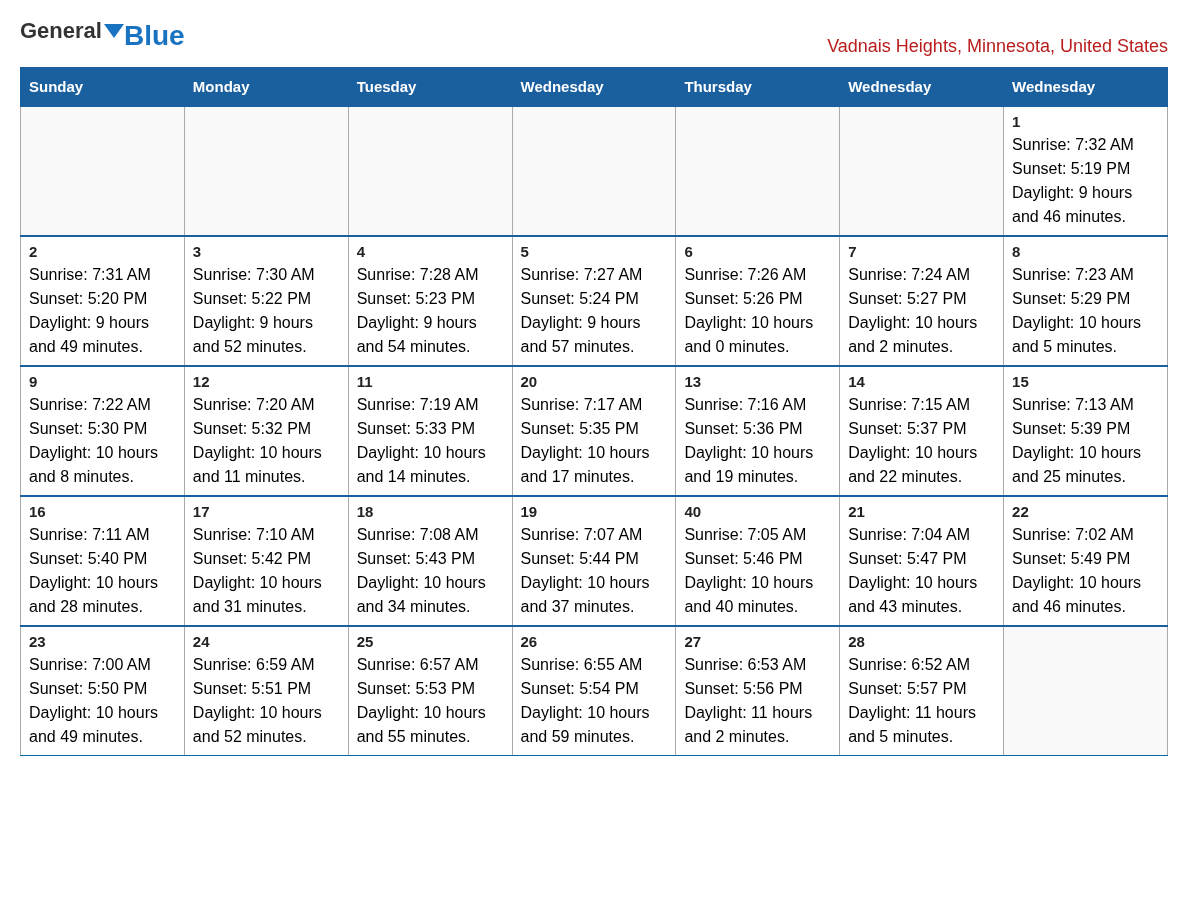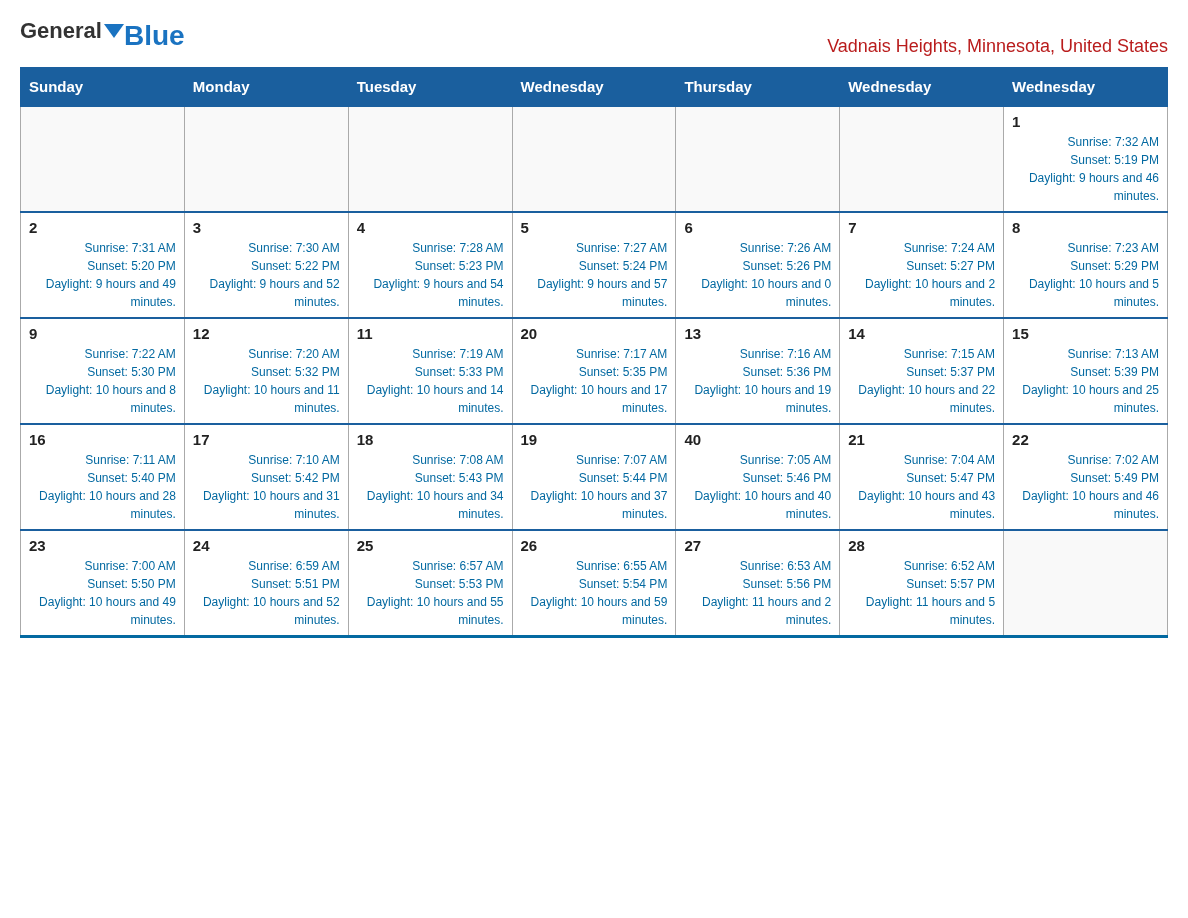--- a/index.html
+++ b/index.html
@@ -84,30 +84,29 @@
       font-size: 12px;
       color: #222;
     }
     .day-number {
       font-size: 15px;
       font-weight: bold;
       display: block;
       margin-bottom: 3px;
     }
     .day-info {
-      font-size: 12px;
+      font-size: 16px;
       line-height: 1.5;
-      color: #0369a1;
-      text-align: right;
+      color: #000000;
     }
     .empty-cell {
       background: #f9f9f9;
     }
     tr:last-child td {
-      border-bottom: 3px solid #0369a1;
+      border-bottom: 1px solid #0369a1;
     }
   </style>
 </head>
 <body>
 
 <div class="header">
   <div class="logo">
     <div class="logo-line1">
       <span class="logo-text">General</span>
       <span class="logo-arrow"></span>

